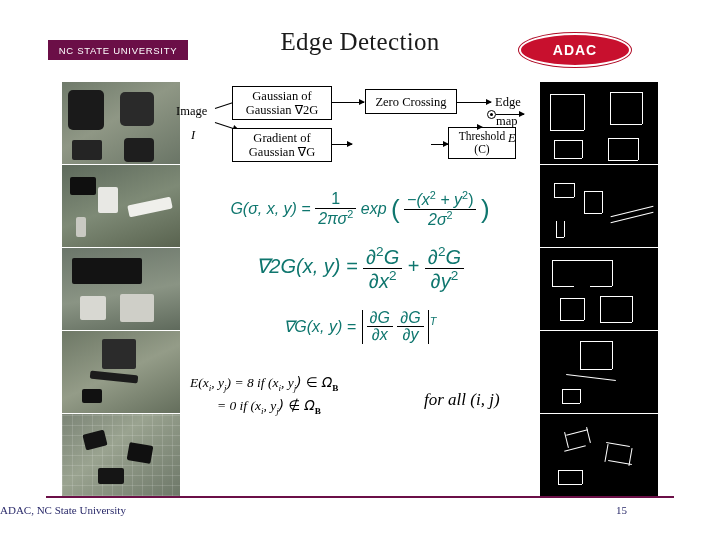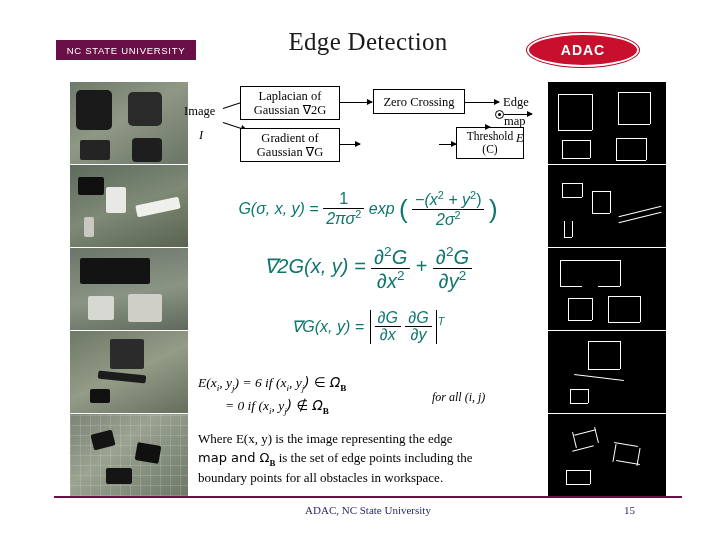--- a/index.html
+++ b/index.html
@@ -9,21 +9,21 @@
   body {
     width: 720px;
     height: 540px;
     background: #ffffff;
     font-family: "Liberation Serif", serif;
     overflow: hidden;
     position: relative;
   }
   .slide {
     position: absolute;
-    left: 8px; top: 0;
+    left: 0; top: 0;
     width: 675px;
     height: 540px;
   }
 
   
   .univ-badge {
     position: absolute;
     left: 48px;
     top: 40px;
     width: 140px;
@@ -190,21 +190,21 @@
     font-size: 13.5px;
     color: #000;
     line-height: 1.5;
   }
   .forall {
     position: absolute;
     left: 424px;
     top: 390px;
     font-family: "Liberation Serif", serif;
     font-style: italic;
-    font-size: 12px;
+    font-size: 17px;
     color: #000;
   }
   .wheretxt {
     position: absolute;
     left: 190px;
     top: 430px;
     width: 335px;
     font-family: "Liberation Serif", serif;
     font-size: 13px;
     line-height: 1.45;
@@ -219,21 +219,20 @@
     top: 496px;
     width: 628px;
     height: 2px;
     background: #6b0f47;
   }
   .footer-center {
     position: absolute;
     left: 0;
     top: 504px;
     width: 720px;
-    text-align: center;
     font-family: "Liberation Serif", serif;
     font-size: 11px;
     color: #2a2a6a;
   }
   .footer-page {
     position: absolute;
     right: 48px;
     top: 504px;
     font-family: "Liberation Serif", serif;
     font-size: 11px;
@@ -361,21 +360,21 @@
   </div>
 
   <div class="diagram">
     <div class="dlabel" style="left:0px; top:18px;">Image</div>
     <div class="dlabel it" style="left:15px; top:42px;">I</div>
 
     <div class="arrow diag-up" style="left:39px; top:22px; width:24px; transform:rotate(-18deg);"></div>
     <div class="arrow diag-dn" style="left:39px; top:36px; width:24px; transform:rotate(18deg);"></div>
 
     <div class="dbox" style="left:56px; top:0px; width:100px; height:34px;">
-      <span>Laplacian of</span>
+      <span>Gaussian of</span>
       <span>Gaussian ∇2G</span>
     </div>
     <div class="arrow" style="left:156px; top:16px; width:32px;"></div>
 
     <div class="dbox" style="left:189px; top:3px; width:92px; height:25px;">
       <span>Zero Crossing</span>
     </div>
     <div class="arrow" style="left:281px; top:16px; width:34px;"></div>
 
     <div class="dbox" style="left:56px; top:42px; width:100px; height:34px;">
@@ -442,33 +441,26 @@
         <span class="frac">
           <span class="num"><span class="it">∂G</span></span>
           <span class="den"><span class="it">∂y</span></span>
         </span>
       </span><sup class="it">T</sup>
     </div>
   </div>
 
   <div class="emap">
     <div>
-      <span class="it">E(x</span><sub class="it">i</sub><span class="it">, y</span><sub class="it">j</sub><span class="it">) = 6  if  (x</span><sub class="it">i</sub><span class="it">, y</span><sub class="it">j</sub><span class="it omega">) ∈ Ω</span><sub style="font-weight:bold;">B</sub>
+      <span class="it">E(x</span><sub class="it">i</sub><span class="it">, y</span><sub class="it">j</sub><span class="it">) = 8  if  (x</span><sub class="it">i</sub><span class="it">, y</span><sub class="it">j</sub><span class="it omega">) ∈ Ω</span><sub style="font-weight:bold;">B</sub>
     </div>
     <div style="padding-left:27px;">
       <span class="it">= 0  if (x</span><sub class="it">i</sub><span class="it">, y</span><sub class="it">j</sub><span class="it omega">) ∉ Ω</span><sub style="font-weight:bold;">B</sub>
     </div>
   </div>
   <div class="forall">for all (i, j)</div>
 
-  <div class="wheretxt">
-    <div>Where E(x, y) is the image representing the edge</div>
-    <div>
-      <span class="omega">map and Ω</span><sub style="font-weight:bold;">B</sub><span> is the set of edge points  including the</span>
-    </div>
-    <div>boundary points for all obstacles in workspace.</div>
-  </div>
 
   <div class="rule"></div>
   <div class="footer-center">ADAC, NC State University</div>
   <div class="footer-page">15</div>
 
 </div>
 
 </body></html>

